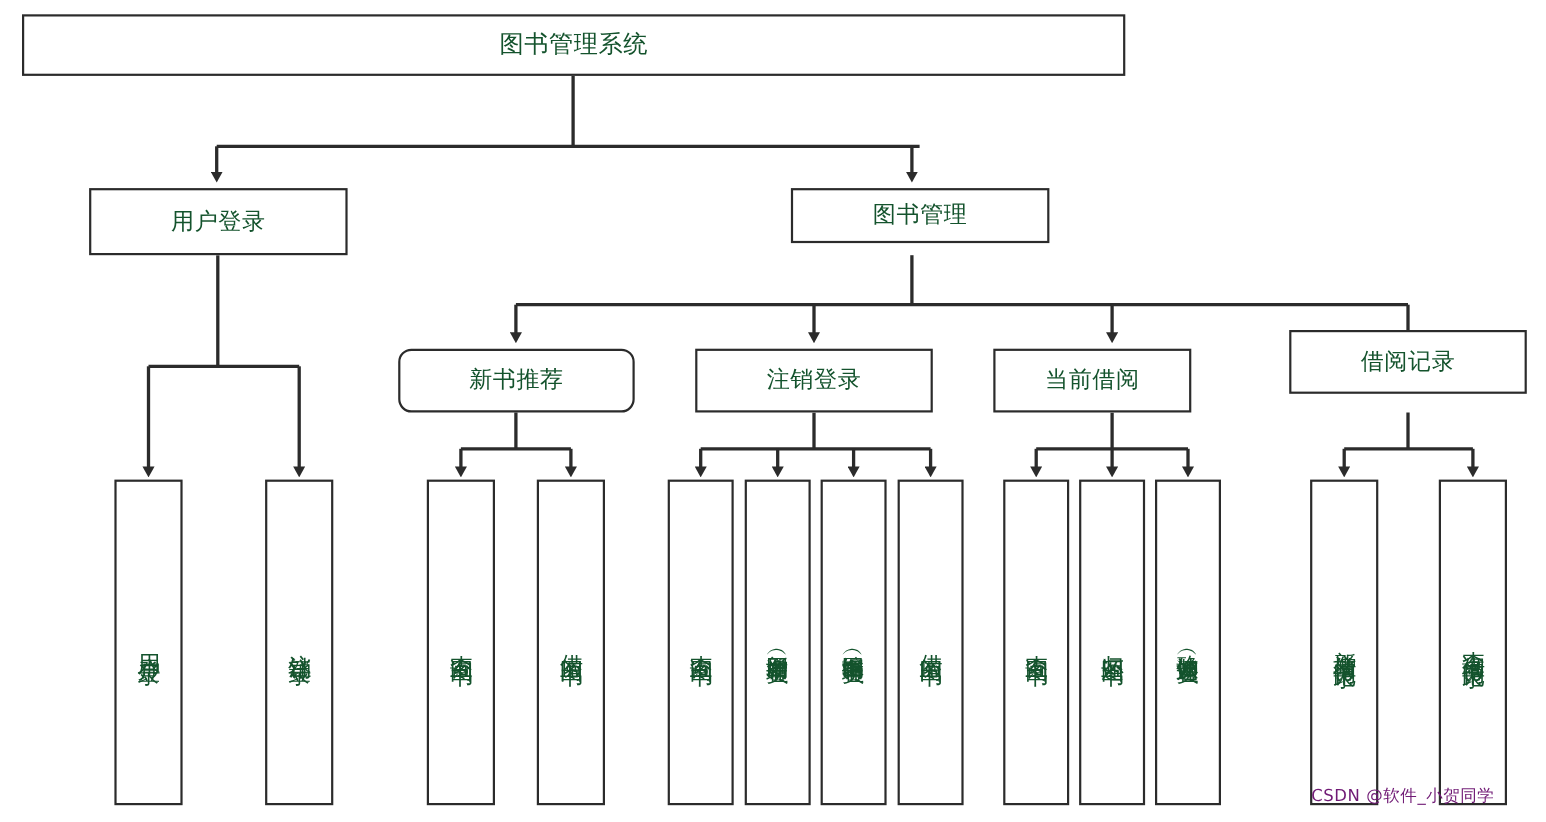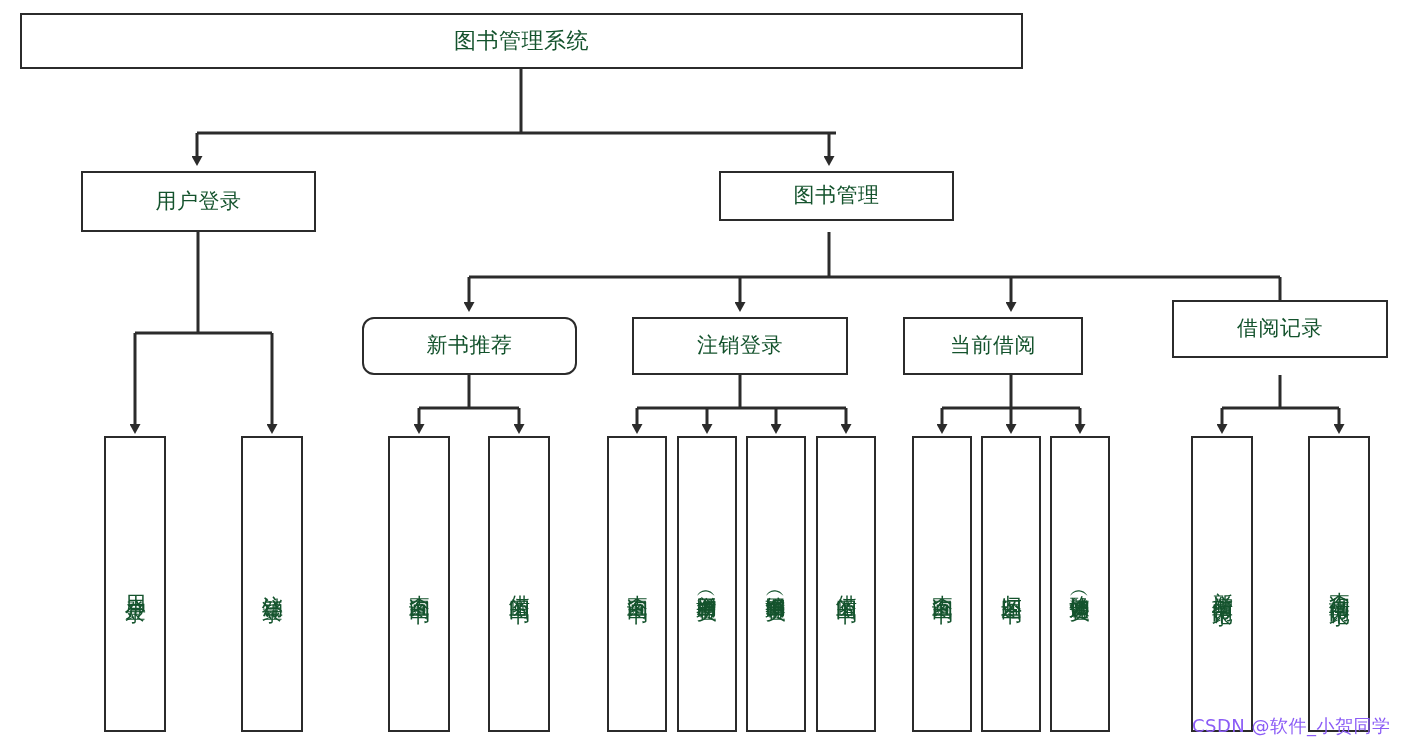--- a/index.html
+++ b/index.html
@@ -58,22 +58,22 @@
     line-height: 1.0;
     letter-spacing: 3px;
     white-space: nowrap;
   }
   .node.v.tight .label {
     font-size: 20px;
     letter-spacing: 1px;
   }
   .watermark {
     position: absolute;
-    color: #8b5cf6;
-    font-size: 18px;
+    color: #701a75;
+    font-size: 15px;
     white-space: nowrap;
     letter-spacing: 0.5px;
   }
 </style>
 </head>
 <body>
 
 <div id="canvas">
 
   <svg id="edges" viewBox="0 0 1405 747">

